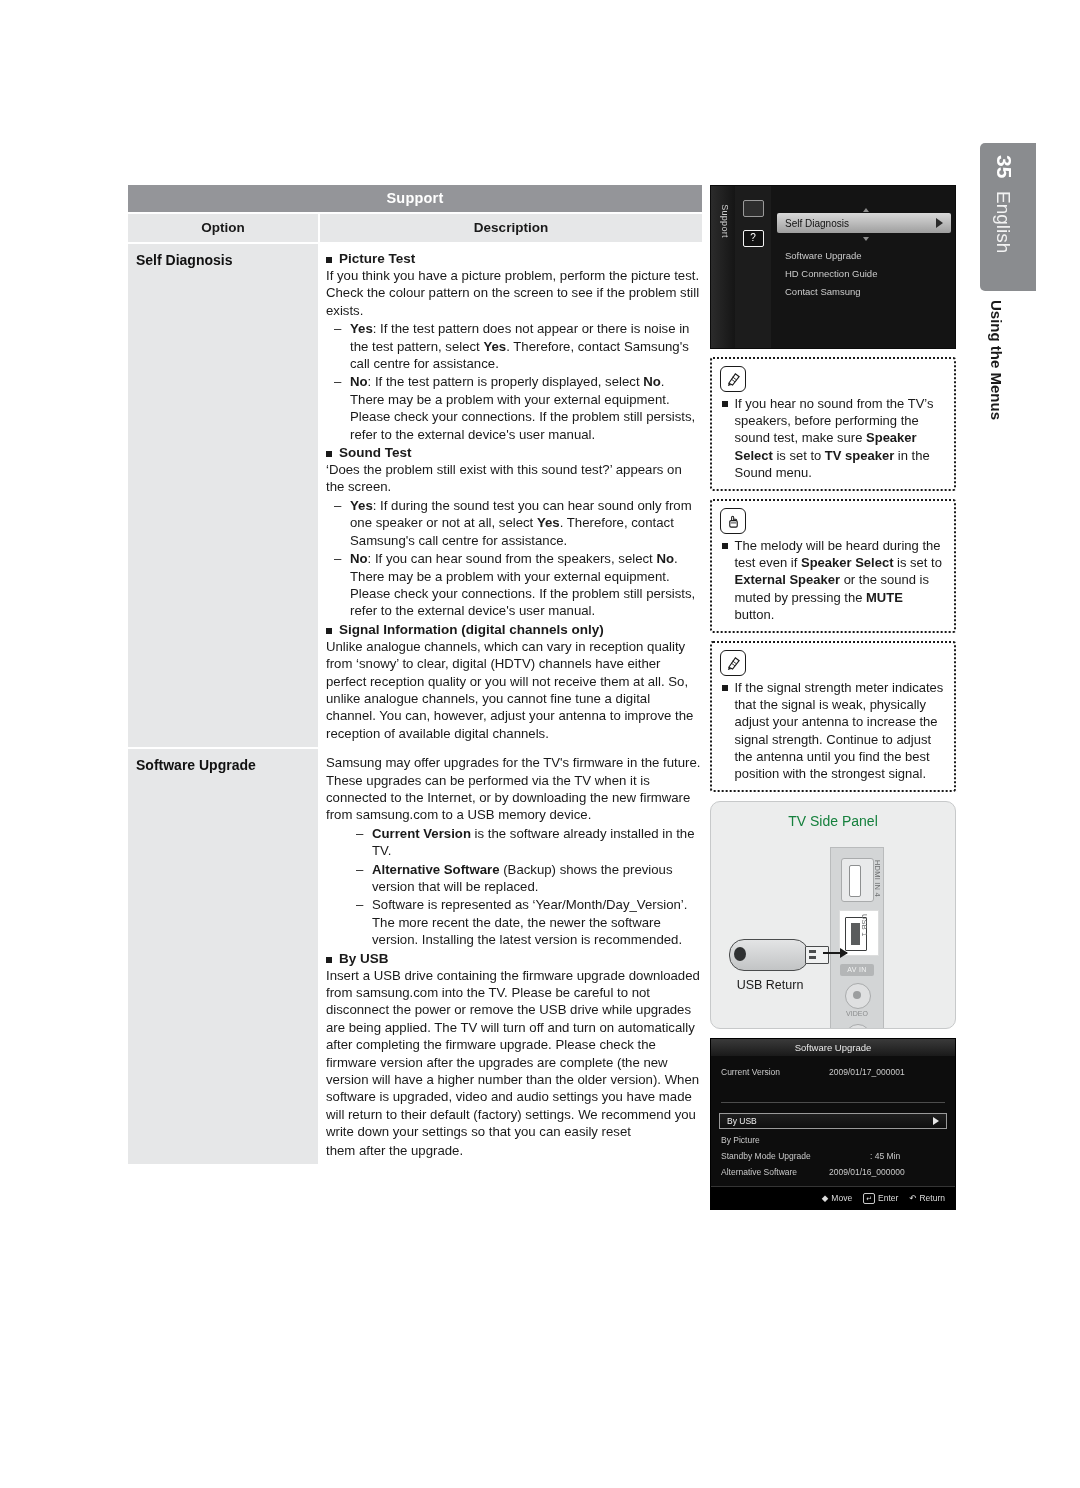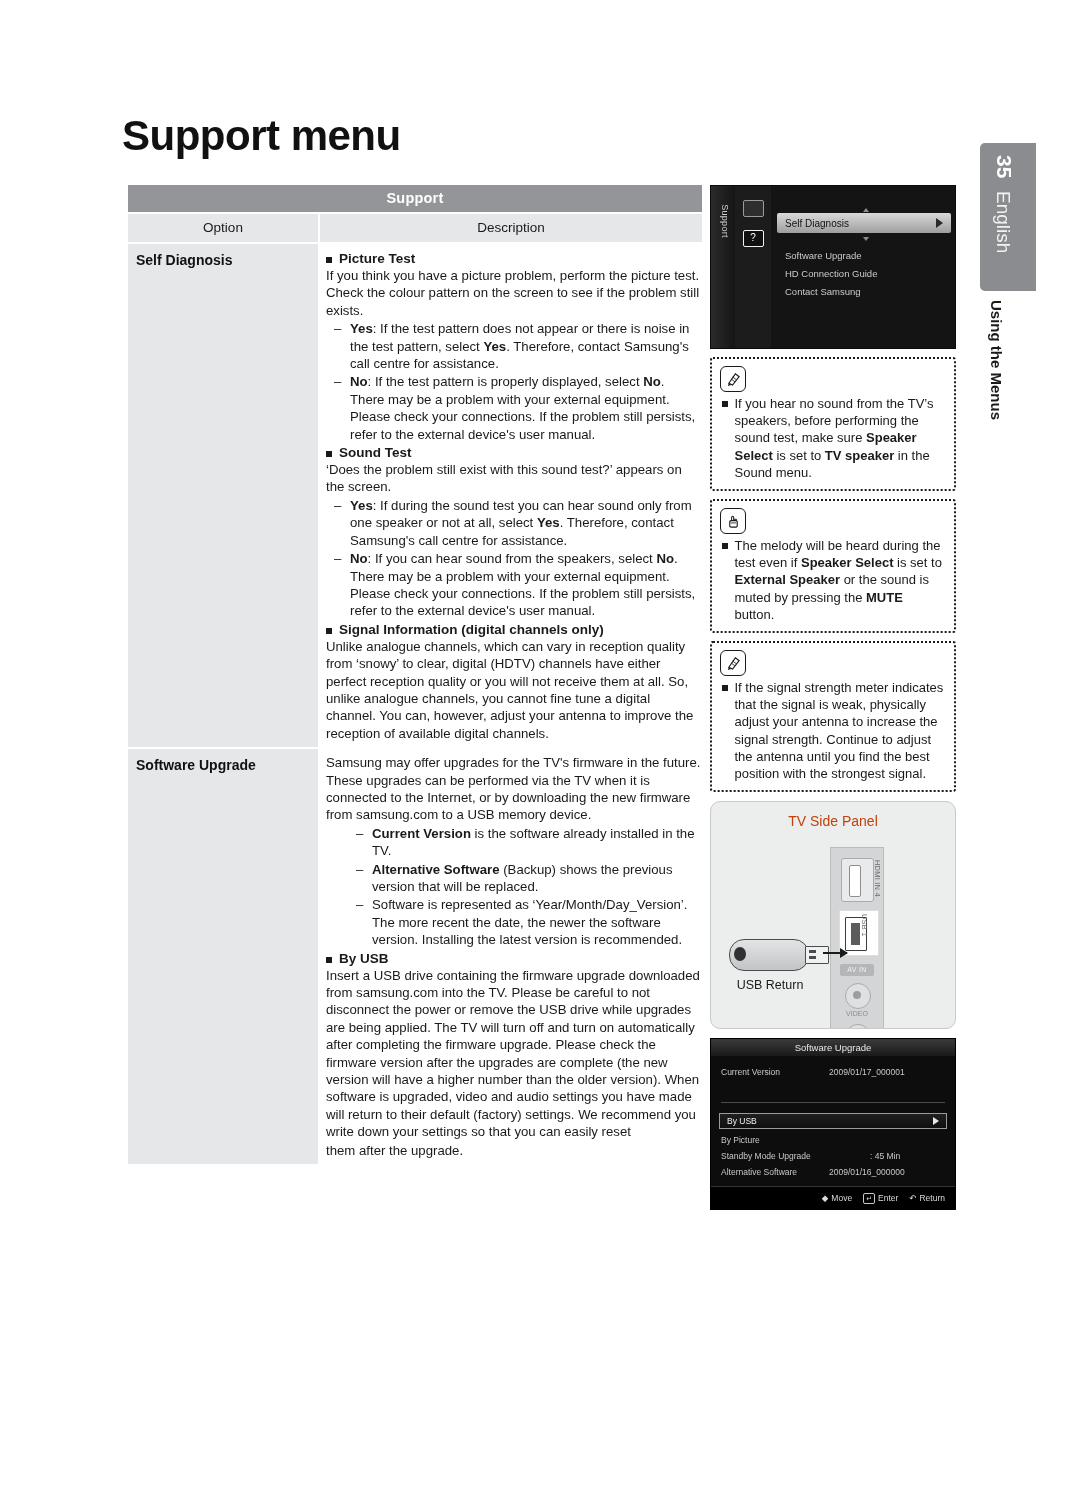--- a/index.html
+++ b/index.html
@@ -18,21 +18,21 @@
 
   
   .table-wrap{position:absolute;left:128px;top:185px;width:574px;}
   .tbl-title{
     background:#949599;color:#fff;text-align:center;
     font-size:14.5px;font-weight:bold;padding:5px 0 6px;
     letter-spacing:.2px;
   }
   .tbl-head{display:flex;margin-top:2px;}
   .tbl-head .th{
-    background:#e6e7e8;font-size:13.5px;font-weight:normal;
+    background:#e6e7e8;font-size:13.5px;font-weight:bold;
     text-align:center;padding:6px 0 7px;color:#1a1a1a;
   }
   .th.opt{width:190px;margin-right:2px;}
   .th.desc{flex:1;}
 
   .tbl-body{margin-top:2px;display:flex;flex-direction:column;}
   .row{display:flex;align-items:stretch;}
   .row + .row{margin-top:2px;}
   .cell-opt{
     width:190px;background:#e6e7e8;margin-right:2px;
@@ -131,21 +131,21 @@
   }
   .note-txt{font-size:13px;line-height:17.2px;}
 
   
   .sidepanel{
     margin-top:9px;width:246px;height:228px;background:#eceded;
     border:1px solid #c7c9ca;border-radius:10px;position:relative;
     box-sizing:border-box;overflow:hidden;
   }
   .sp-title{
-    text-align:center;font-size:14px;padding-top:11px;color:#c2410c;
+    text-align:center;font-size:14px;padding-top:11px;color:#15803d;
   }
   .sp-strip{
     position:absolute;left:119px;top:45px;width:52px;height:190px;
     background:#d3d5d6;border:1px solid #b9bbbc;
   }
   .sp-hdmi{
     position:absolute;left:10px;top:10px;width:31px;height:42px;
     background:#e9eaeb;border:1.5px solid #a9abac;border-radius:3px;
   }
   .sp-hdmi .slot{
@@ -275,21 +275,20 @@
     position:absolute;left:988px;top:300px;
     font-size:15px;font-weight:bold;color:#1a1a1a;
     writing-mode:vertical-rl;
   }
 </style>
 </head>
 <body>
 
 <div class="page">
 
-  <div class="doc-title">Support menu</div>
 
   <div class="table-wrap">
     <div class="tbl-title">Support</div>
     <div class="tbl-head">
       <div class="th opt">Option</div>
       <div class="th desc">Description</div>
     </div>
     <div class="tbl-body" id="tbl-body">
         <div class="row">
           <div class="cell-opt">Self Diagnosis</div>

